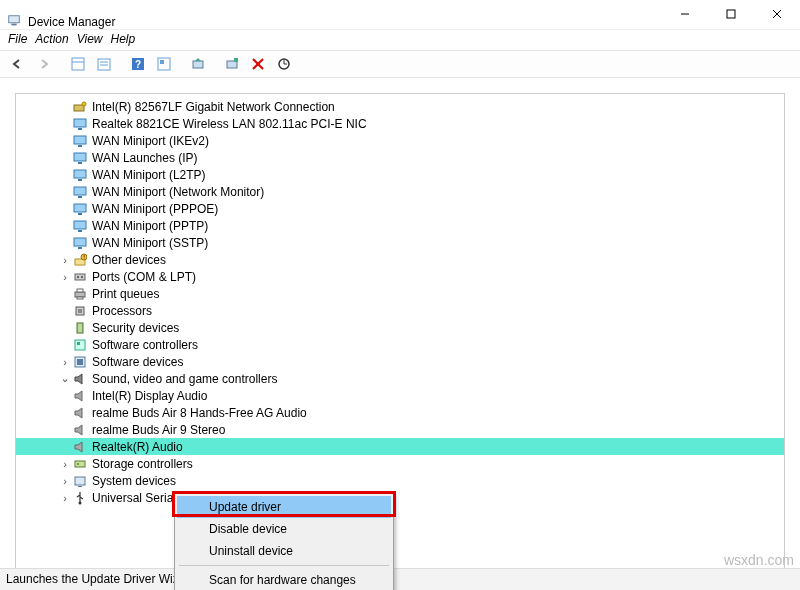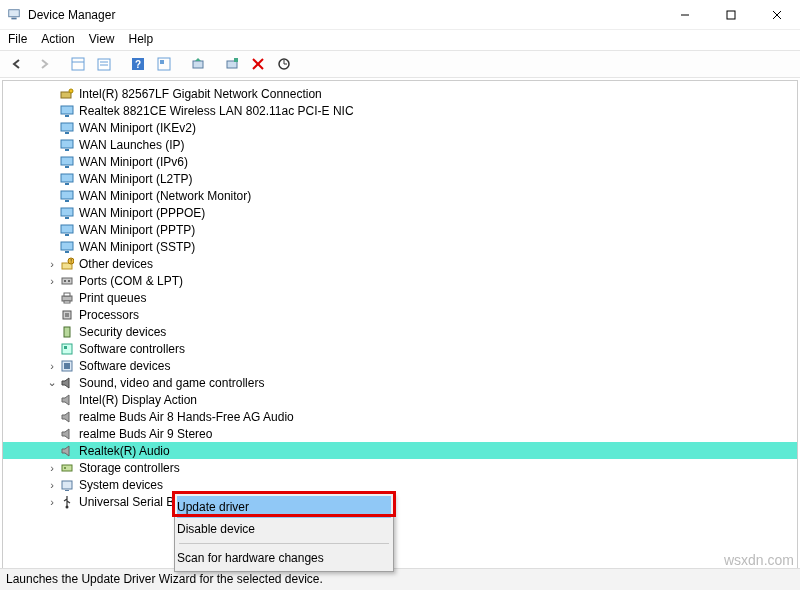--- a/index.html
+++ b/index.html
@@ -9,40 +9,41 @@
     font-size: 12px;
     background: #fff;
     color: #000;
     width: 800px;
     height: 590px;
     overflow: hidden;
     position: relative;
   }
   .titlebar {
     display: flex;
-    align-items: center;
+    align-items: flex-end;
     height: 30px;
     padding: 0 0 0 6px;
     border-bottom: 1px solid #eee;
   }
   .titlebar .app-icon {
     width: 16px; height: 16px; margin-right: 6px;
     display: inline-flex; align-items: center; justify-content: center;
   }
   .titlebar .title { flex: 0 0 auto; }
   .titlebar .spacer { flex: 1; }
   .winbtn {
     width: 46px; height: 30px;
     display: inline-flex; align-items: center; justify-content: center;
     font-family: inherit;
   }
   .menubar {
     display: flex;
-    gap: 14px;
+    gap: 8px;
     padding: 2px 8px 4px 8px;
+    font-style: italic;
   }
   .menubar span { cursor: default; }
   .toolbar {
     display: flex;
     align-items: center;
     padding: 2px 6px;
     border-top: 1px solid #e5e5e5;
     border-bottom: 1px solid #e5e5e5;
     gap: 2px;
     height: 28px;
@@ -52,21 +53,21 @@
     width: 24px; height: 22px;
     display: inline-flex; align-items: center; justify-content: center;
     border: 1px solid transparent;
   }
   .tbtn.sep { width: 6px; }
   .tree {
     padding: 4px 0 4px 0;
     height: 494px;
     overflow: hidden;
     border: 1px solid #ccc;
-    margin: 2px;
+    margin: 15px;
     position: relative;
   }
   .row {
     display: flex;
     align-items: center;
     height: 17px;
     white-space: nowrap;
   }
   .row .tw { width: 14px; text-align: center; color: #555; font-size: 11px; }
   .row .ic { width: 16px; height: 16px; display: inline-flex; align-items: center; justify-content: center; margin-right: 4px; }
@@ -87,21 +88,21 @@
     position: absolute;
     left: 174px; top: 493px;
     width: 220px;
     background: #f0f0f0;
     border: 1px solid #a0a0a0;
     box-shadow: 2px 2px 4px rgba(0,0,0,0.25);
     padding: 2px;
     font-size: 12px;
   }
   .ctxitem {
-    padding: 4px 0;
+    padding: 4px 32px;
     cursor: default;
   }
   .ctxitem.hl {
     background: #90c8f6;
   }
   .ctxsep {
     height: 1px; background: #c8c8c8; margin: 3px 2px;
   }
   .redbox {
     position: absolute;
@@ -257,29 +258,20 @@
       </span>
       <span class="lbl">WAN Launches (IP)</span>
     </div>
   <div class="row i2">
       <span class="ic">
         <svg width="14" height="14">
           <rect x="1" y="2" width="12" height="8" fill="#9cd0f4" stroke="#3a7cb0"></rect>
           <rect x="5" y="11" width="4" height="2" fill="#3a7cb0"></rect>
         </svg>
       </span>
-      <span class="lbl">WAN Miniport (IPv6)</span>
-    </div>
-  <div class="row i2">
-      <span class="ic">
-        <svg width="14" height="14">
-          <rect x="1" y="2" width="12" height="8" fill="#9cd0f4" stroke="#3a7cb0"></rect>
-          <rect x="5" y="11" width="4" height="2" fill="#3a7cb0"></rect>
-        </svg>
-      </span>
       <span class="lbl">WAN Miniport (L2TP)</span>
     </div>
   <div class="row i2">
       <span class="ic">
         <svg width="14" height="14">
           <rect x="1" y="2" width="12" height="8" fill="#9cd0f4" stroke="#3a7cb0"></rect>
           <rect x="5" y="11" width="4" height="2" fill="#3a7cb0"></rect>
         </svg>
       </span>
       <span class="lbl">WAN Miniport (Network Monitor)</span>
@@ -400,21 +392,21 @@
       </span>
       <span class="lbl">Sound, video and game controllers</span>
     </div>
 
   <div class="row i2">
       <span class="ic">
         <svg width="14" height="14">
           <path d="M2 5 L5 5 L9 2 L9 12 L5 9 L2 9 Z" fill="#aaa" stroke="#666"></path>
         </svg>
       </span>
-      <span class="lbl">Intel(R) Display Action</span>
+      <span class="lbl">Intel(R) Display Audio</span>
     </div>
   <div class="row i2">
       <span class="ic">
         <svg width="14" height="14">
           <path d="M2 5 L5 5 L9 2 L9 12 L5 9 L2 9 Z" fill="#aaa" stroke="#666"></path>
         </svg>
       </span>
       <span class="lbl">realme Buds Air 8 Hands-Free AG Audio</span>
     </div>
   <div class="row i2">
@@ -468,19 +460,20 @@
     </div>
 </div>
 
 <div class="statusbar">
   <span>Launches the Update Driver Wizard for the selected device.</span>
 </div>
 
 <div class="ctxmenu">
   <div class="ctxitem hl">Update driver</div>
   <div class="ctxitem">Disable device</div>
+  <div class="ctxitem">Uninstall device</div>
   <div class="ctxsep"></div>
   <div class="ctxitem">Scan for hardware changes</div>
 </div>
 
 <div class="redbox"></div>
 
 <div class="watermark">wsxdn.com</div>
 
 </body></html>

